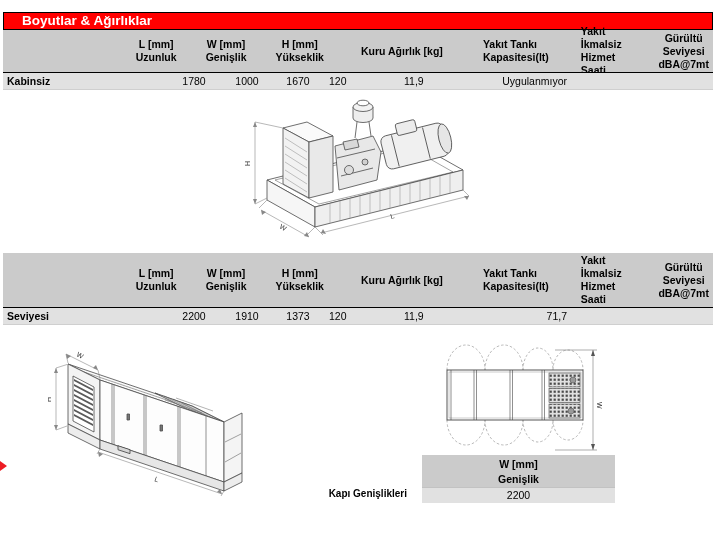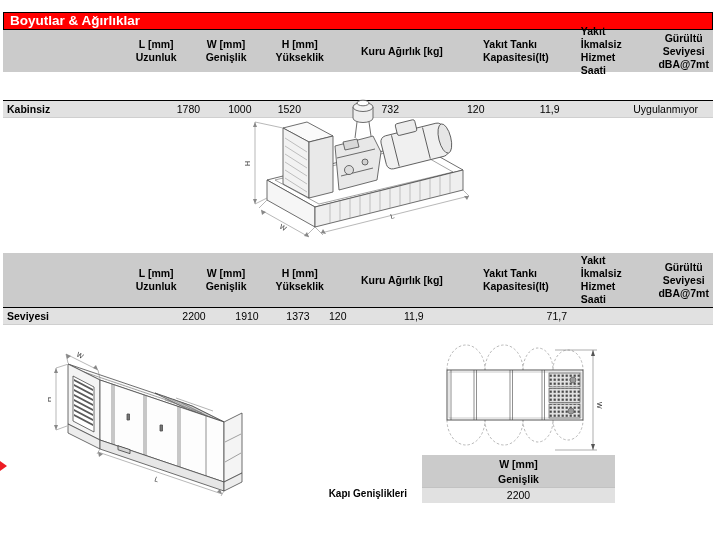--- a/index.html
+++ b/index.html
@@ -2,30 +2,30 @@
 <html><head>
 <meta charset="utf-8">
 <style>
   html,body{margin:0;padding:0;background:#fff;}
   .page{position:relative;width:719px;height:541px;background:#ffffff;overflow:hidden;
         font-family:"Liberation Sans",sans-serif;color:#000;}
 
   
   .banner{position:absolute;left:3px;top:12px;width:710px;height:18px;box-sizing:border-box;
           background:#ff0000;border:1px solid #000;color:#fff;font-weight:bold;
-          font-size:13.5px;line-height:15px;padding-left:6px;}
+          font-size:13.5px;line-height:15px;padding-left:18px;}
 
   
   .spec-head{position:absolute;left:3px;width:710px;background:#cbcbcb;display:flex;gap:29px;}
   .spec-head.t1{top:30px;height:42px;}
   .spec-head.t2{top:253px;height:54px;}
   .spec-row{position:absolute;left:3px;width:710px;height:18px;box-sizing:border-box;
             background:#e1e1e1;border-top:1px solid #000;border-bottom:1px solid #cfcfcf;
             display:flex;align-items:center;font-size:10.5px;}
-  .spec-row.t1{top:72px;margin-top:28px;}
+  .spec-row.t1{top:72px;}
   .spec-row.t2{top:307px;}
   .hc{display:flex;flex-direction:column;justify-content:center;font-weight:bold;
       font-size:10.5px;line-height:13px;box-sizing:border-box;}
   .cw1{width:161px;} .cw2{width:60px;} .cw3{width:46px;} .cw4{width:56px;}
   .cw5{width:152px;} .cw6{width:72px;} .cw7{width:72px;} .cw8{width:91px;}
   .ctr{text-align:center;} .lft{text-align:left;padding-left:3px;}
   .rgt{text-align:right;padding-right:15px;}
   .rowlab{font-weight:bold;padding-left:4px;box-sizing:border-box;}
 
   
@@ -88,22 +88,21 @@
     <div class="hc cw8 ctr">
       <div>Gürültü Seviyesi</div>
       <div>dBA@7mt</div>
     </div>
   </div>
 
   <div class="spec-row t1">
     <div class="cw1 rowlab">Kabinsiz</div>
     <div class="cw2 ctr">1780</div>
     <div class="cw3 ctr">1000</div>
-    <div class="cw4 ctr">1520</div>
-    <div class="cw5 ctr">732</div>
+    <div class="cw4 ctr">1670</div>
     <div class="cw6 lft">120</div>
     <div class="cw7 lft">11,9</div>
     <div class="cw8 rgt">Uygulanmıyor</div>
   </div>
 
   <svg class="drw d1" width="225" height="148" viewBox="0 0 225 148">
     <g fill="none" stroke="#4a4a4a" stroke-width="0.8" stroke-linejoin="round">
 
       <polygon points="22,88 170,51 218,78 70,115" fill="#ffffff"></polygon>
       <polygon points="22,88 70,115 70,135 22,108" fill="#f6f6f6"></polygon>

